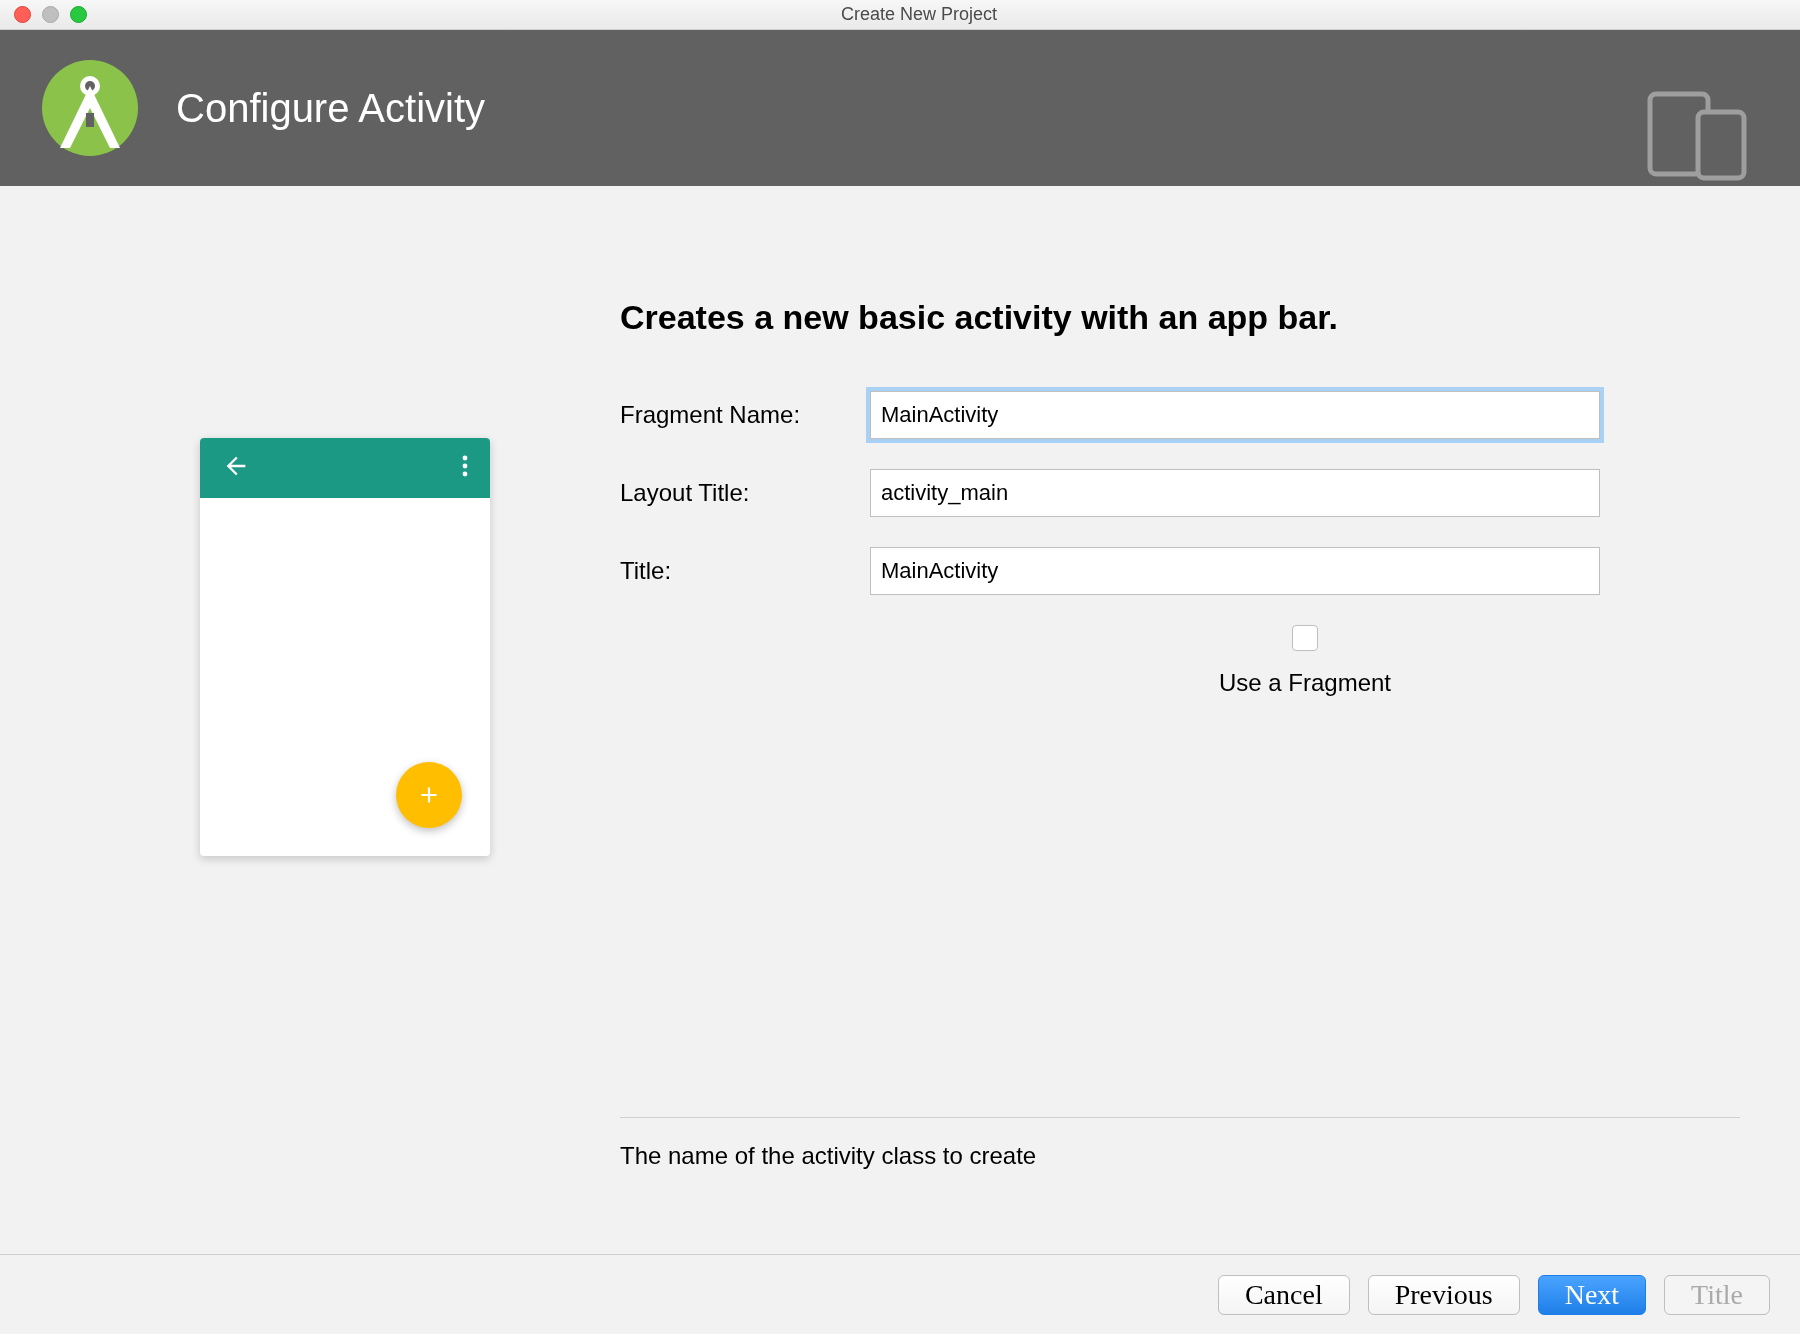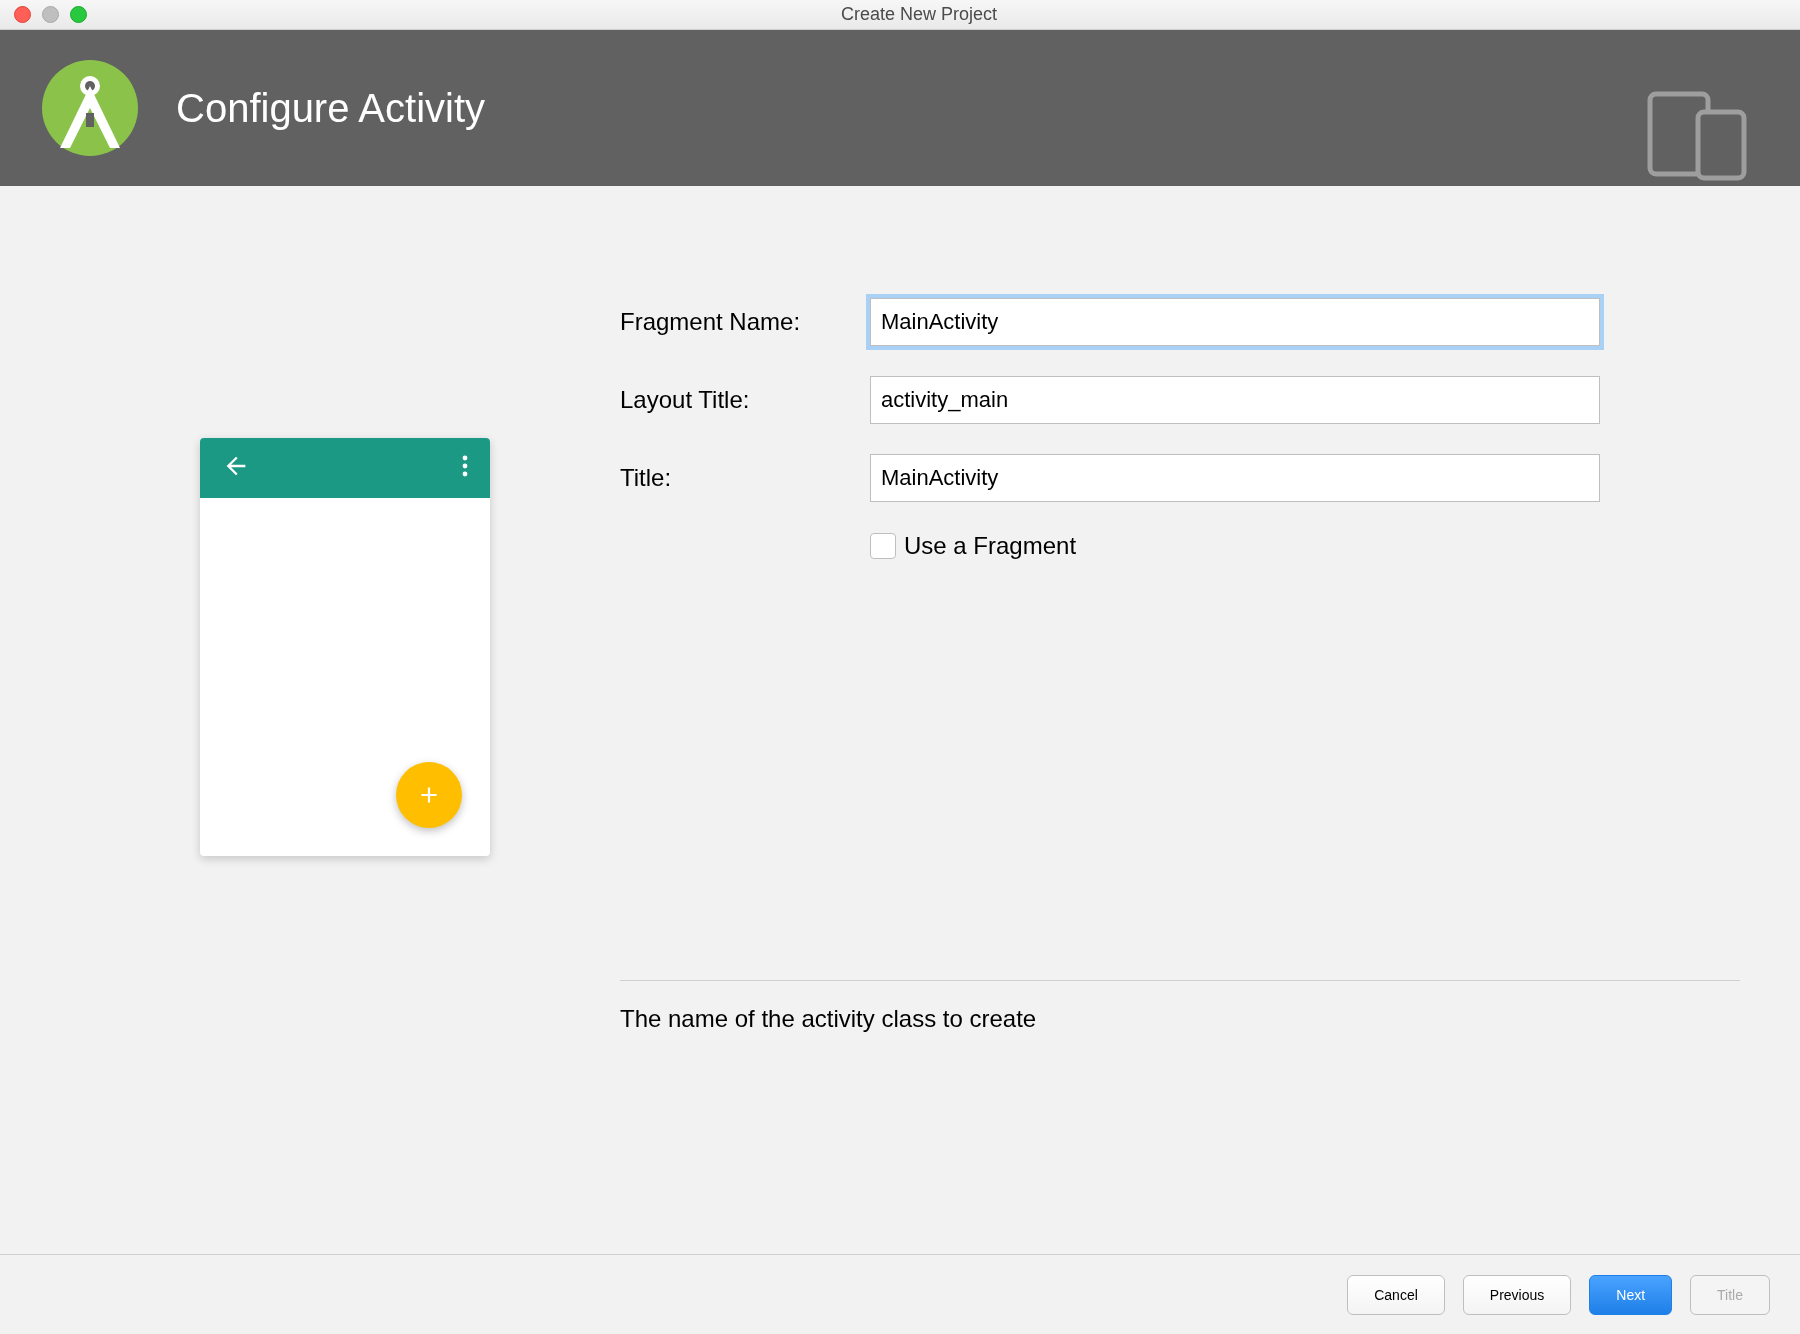--- a/index.html
+++ b/index.html
@@ -22,29 +22,29 @@
   .preview { position:absolute; left:200px; top:208px; width:290px; height:418px; background:#fff; border-radius:4px; box-shadow: 0 3px 10px rgba(0,0,0,.18); }
   .preview-top { height:60px; background:#1c9985; border-radius:4px 4px 0 0; display:flex; align-items:center; justify-content:space-between; padding:0 22px; color:#fff; }
   .fab { position:absolute; right:28px; bottom:28px; width:66px; height:66px; border-radius:50%; background:#ffbf00; display:flex; align-items:center; justify-content:center; color:#fff; font-size:30px; box-shadow:0 3px 8px rgba(0,0,0,.25); }
 
   .form-area { position:absolute; left:620px; top:68px; right:60px; }
   .heading { font-size:34px; font-weight:700; color:#000; margin-bottom:54px; }
   .row { display:flex; align-items:center; margin-bottom:30px; }
   .lbl { width:250px; font-size:24px; color:#000; }
   .inp { flex:0 0 730px; height:48px; border:1px solid #bfbfbf; background:#fff; font-size:22px; padding:0 10px; }
   .inp.focused { outline:none; border:1px solid #bfbfbf; box-shadow: 0 0 0 4px #a9d0f5; }
-  .check-row { margin-left:250px; display:flex; align-items:center; gap:8px; margin-top:8px; }
+  .check-row { margin-left:250px; display:flex; align-items:center; gap:18px; margin-top:8px;flex-direction:column; }
   .chk { width:26px; height:26px; border:1px solid #bfbfbf; border-radius:4px; background:#fff; }
   .chk-lbl { font-size:24px; }
 
   .hr { border:none; border-top:1px solid #d0d0d0; margin-top:420px; margin-bottom:24px; width:100%; }
   .help-text { font-size:24px; color:#000; }
 
   .footer { position:absolute; left:0; right:0; bottom:0; height:80px; background:#f2f2f2; border-top:1px solid #d0d0d0; display:flex; align-items:center; justify-content:flex-end; padding-right:30px; gap:18px; }
-  .btn { height:40px; padding:0 26px; font-size:14px; border-radius:6px; border:1px solid #bfbfbf; background:linear-gradient(#fff,#f4f4f4); cursor:pointer; }
+  .btn { height:40px; padding:0 26px; font-size:28px; border-radius:6px; border:1px solid #bfbfbf; background:linear-gradient(#fff,#f4f4f4); cursor:pointer;font-family:Liberation Serif, serif; }
   .btn.primary { background:linear-gradient(#4aa3ff,#1e7fe8); color:#fff; border:1px solid #1e7fe8; }
   .btn.disabled { color:#aaa; background:#f4f4f4; cursor:default; }
 </style>
 </head>
 <body>
 
 <div class="titlebar">
   <div class="traffic">
     <div class="dot red"></div>
     <div class="dot yel"></div>
@@ -90,20 +90,21 @@
       </span>
     </div>
     <div class="fab">
       <svg width="26" height="26" viewBox="0 0 24 24">
           <path d="M11 5h2v6h6v2h-6v6h-2v-6H5v-2h6z" fill="#fff"></path>
         </svg>
     </div>
   </div>
 
   <div class="form-area">
+    <div class="heading">Creates a new basic activity with an app bar.</div>
 
     <div class="row">
       <div class="lbl">Fragment Name:</div>
       <input class="inp focused" value="MainActivity" style="">
     </div>
 
     <div class="row">
       <div class="lbl">Layout Title:</div>
       <input class="inp" value="activity_main" style="">
     </div>

